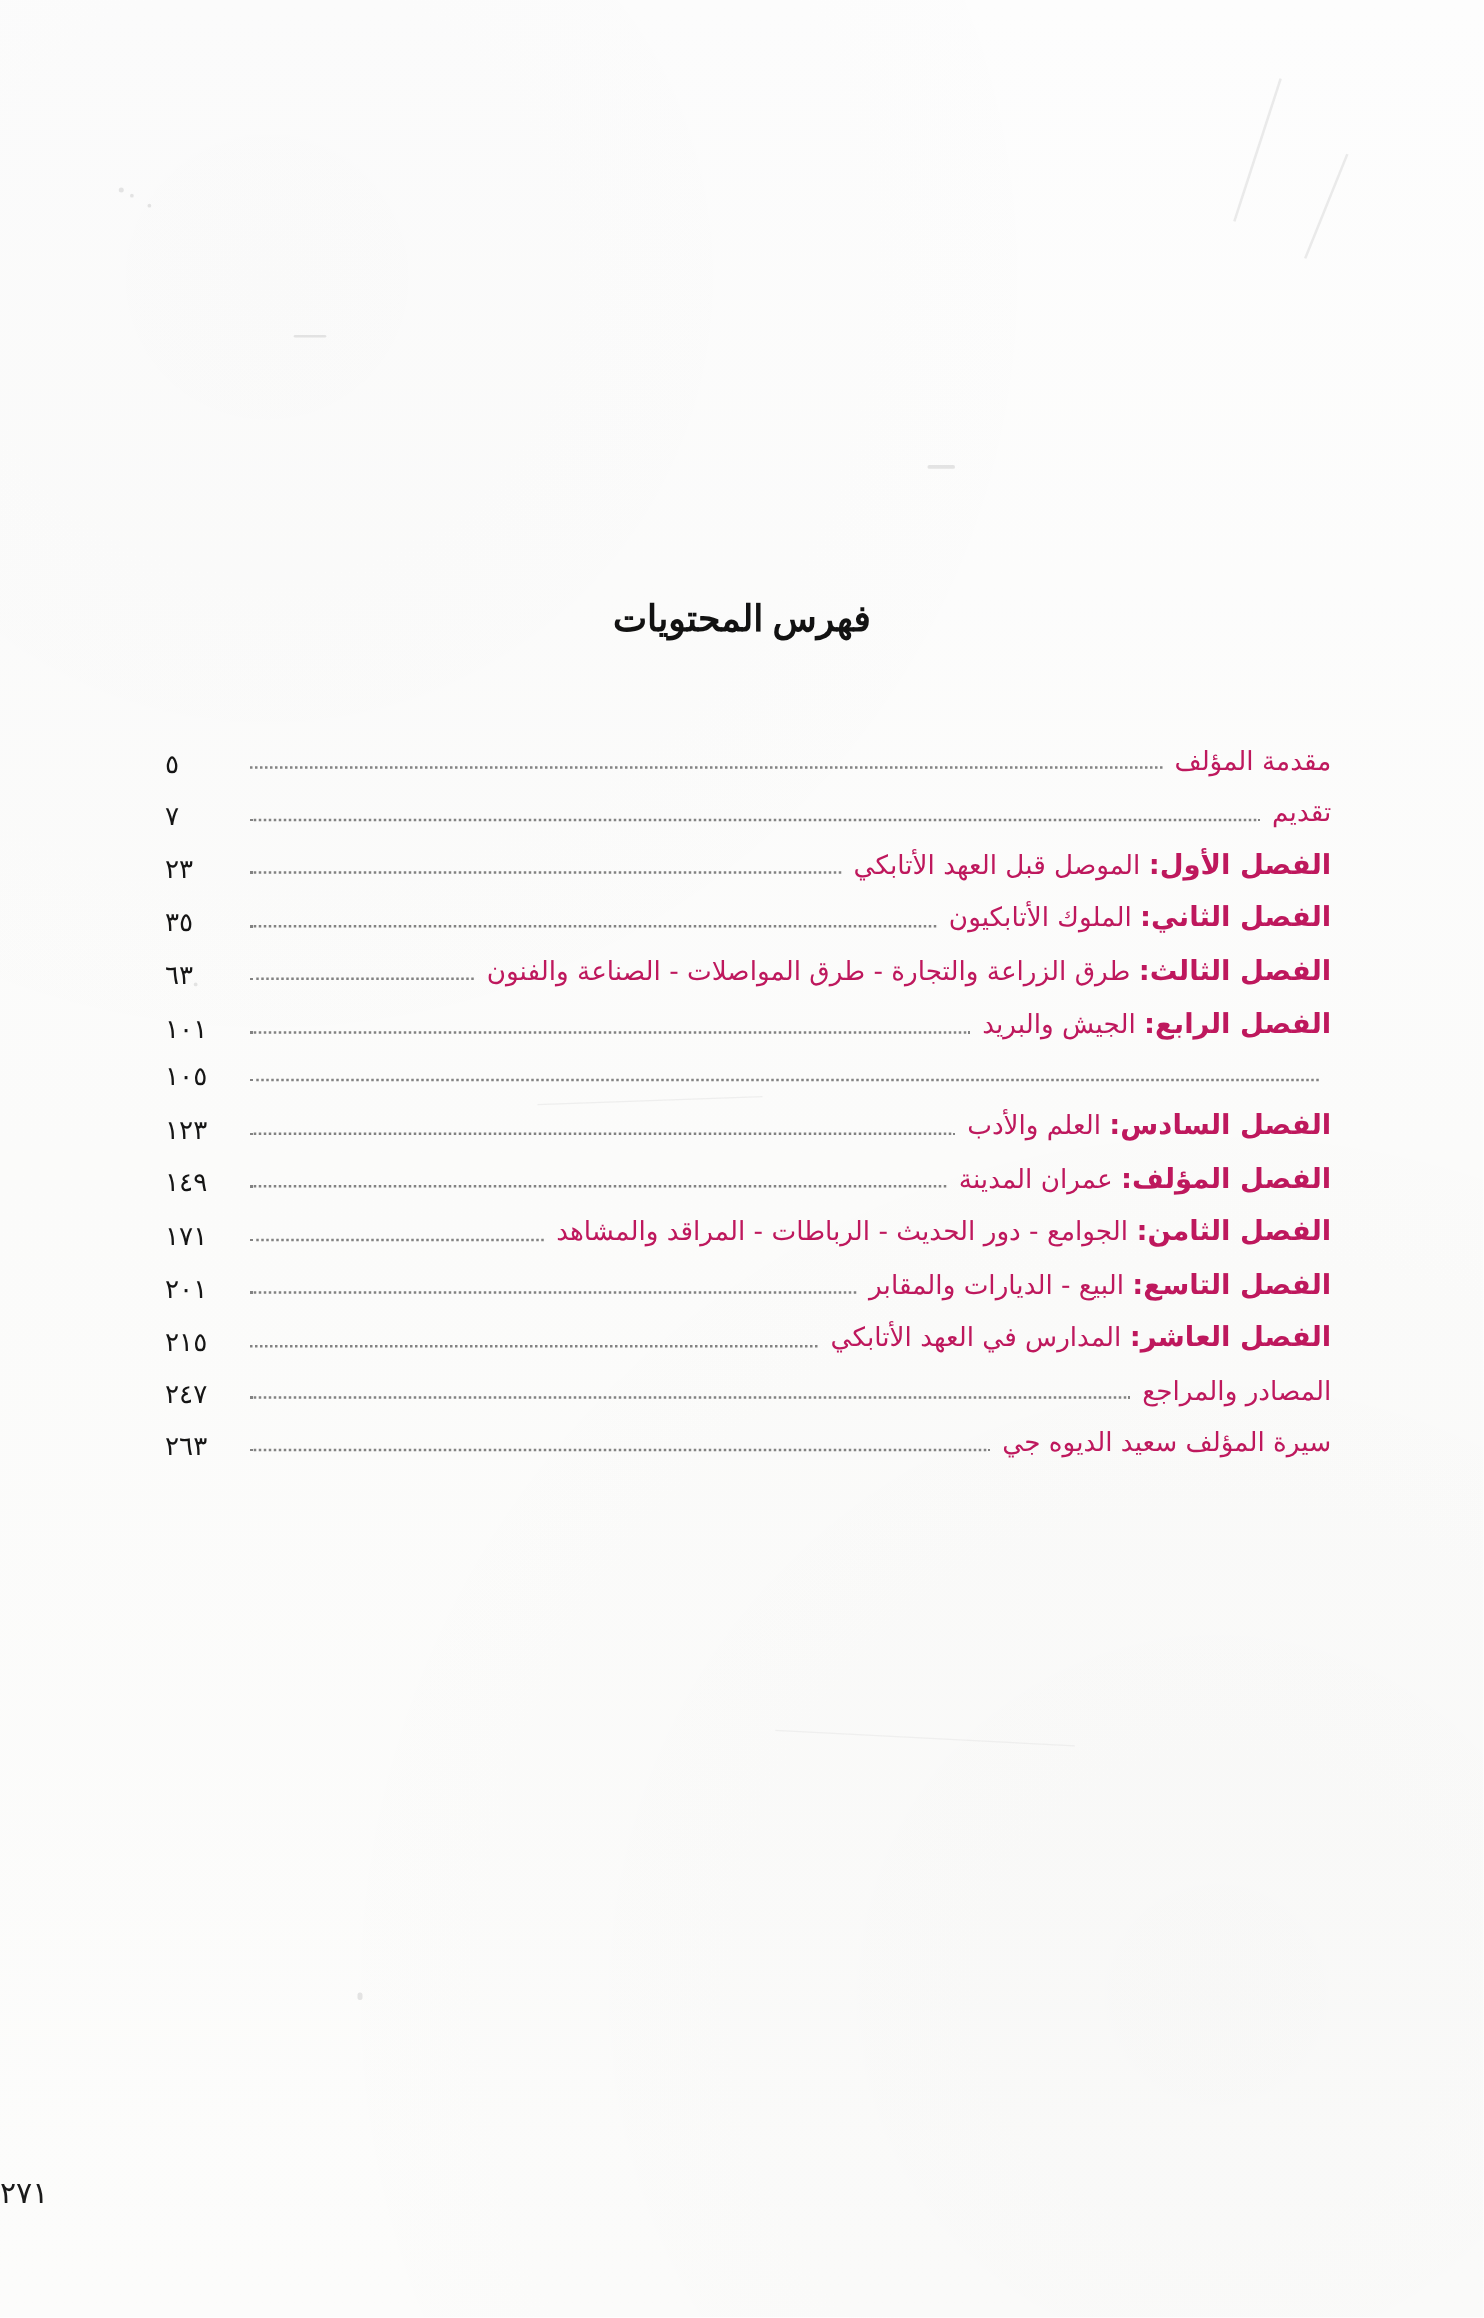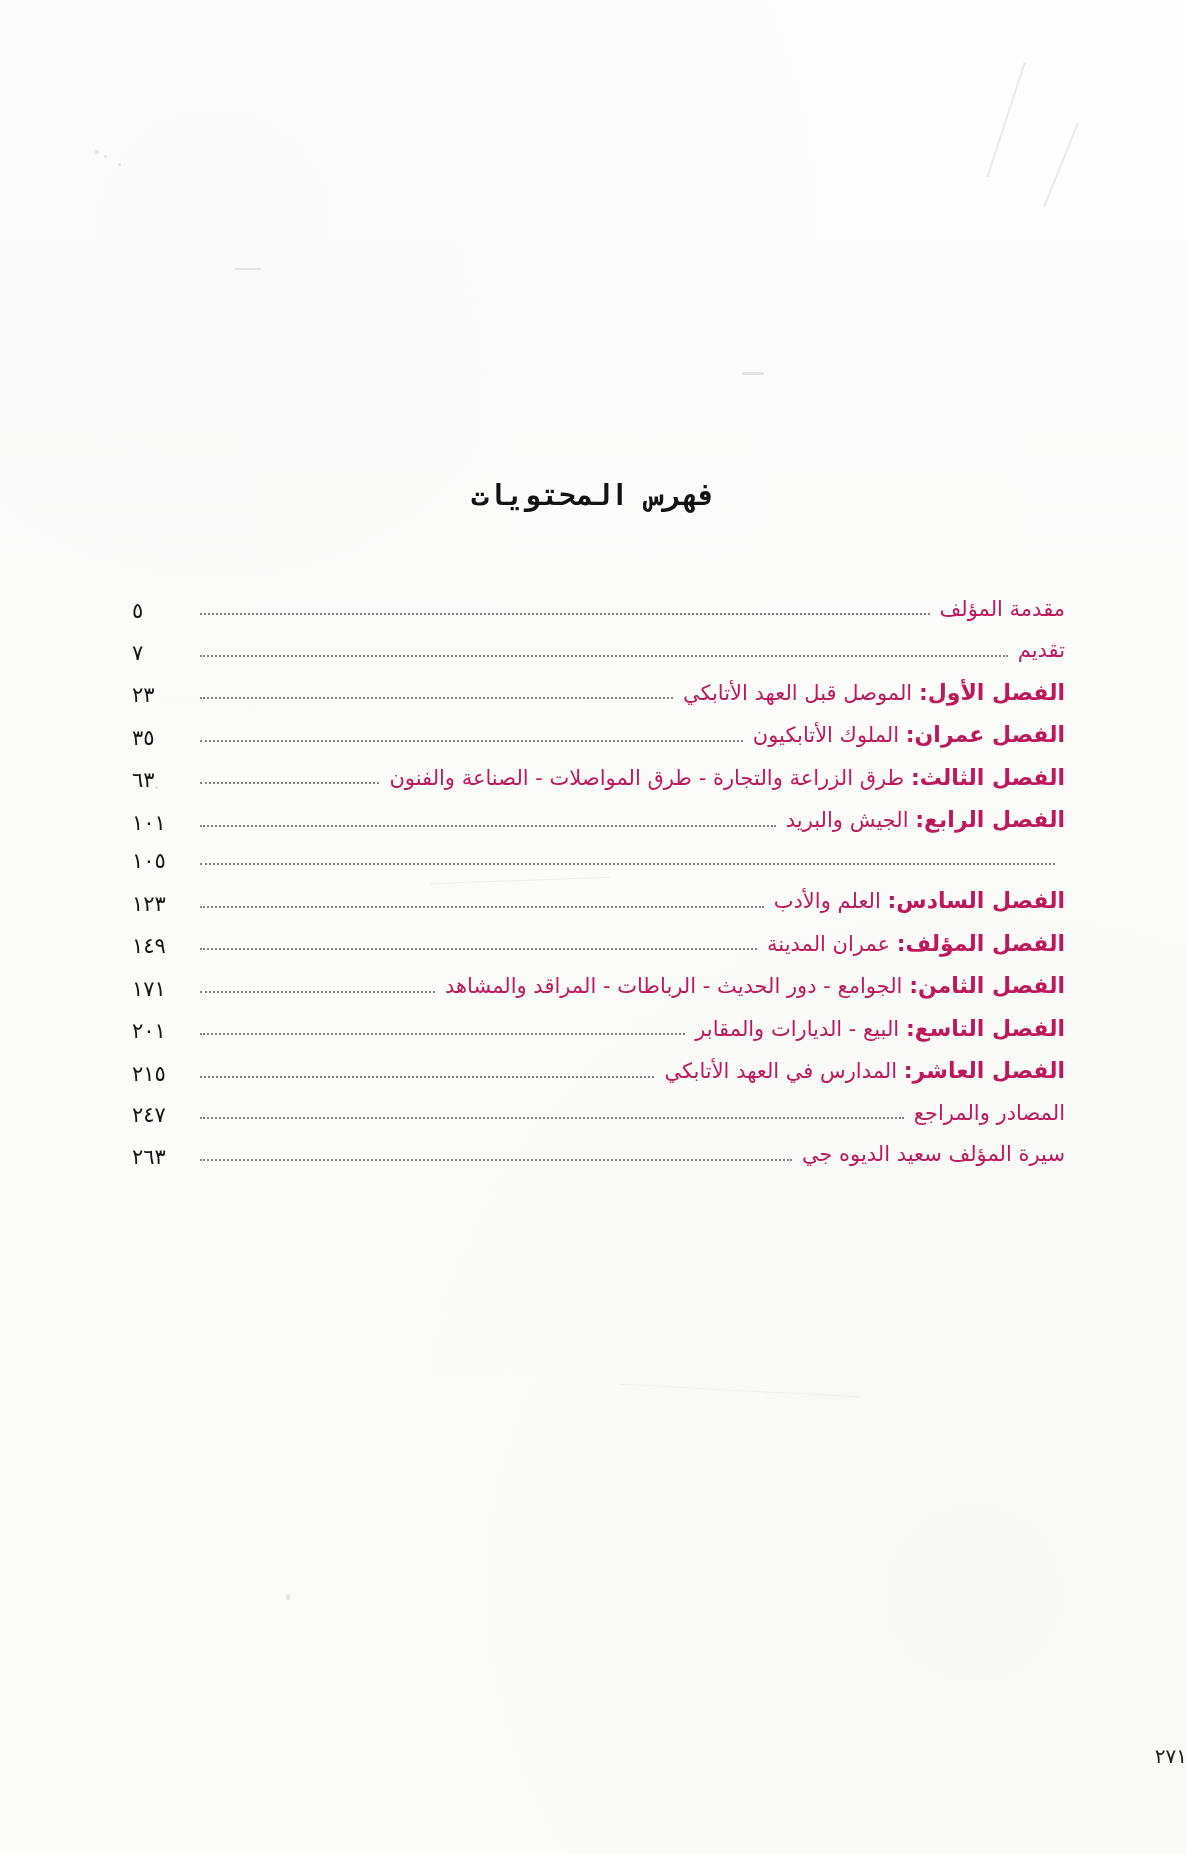--- a/index.html
+++ b/index.html
@@ -44,21 +44,21 @@
     position: absolute;
     top: 0; left: 0; right: 0; bottom: 0;
   }
 
   .toc-title {
     position: absolute;
     top: 478px;
     left: 0;
     right: 0;
     text-align: center;
-    font-family: Liberation Mono, monospace;
+    font-family: Liberation Serif, serif;
     font-size: 29px;
     font-weight: bold;
     letter-spacing: 1px;
     color: #121212;
   }
 
   .toc-list {
     position: absolute;
     top: 596px;
     left: 132px;
@@ -102,22 +102,22 @@
     min-width: 58px;
     text-align: left;
     letter-spacing: 1px;
   }
 
   .folio {
     position: absolute;
     bottom: 86px;
     left: 0;
     right: 0;
-    text-align: right;
-    font-size: 20px;
+    text-align: left;
+    font-size: 24px;
     letter-spacing: 2px;
     color: #1a1a1a;
     font-family: "DejaVu Sans", sans-serif;
   }
 </style>
 </head>
 <body>
 
 <div class="page">
   <span class="speck" style="top:150px;left:95px;width:4px;height:4px;"></span>
@@ -151,21 +151,21 @@
       <span class="toc-page">٧</span>
     </div>
 
     <div class="toc-row">
       <span class="toc-label"><span class="chap-head">الفصل الأول:</span> <span>الموصل قبل العهد الأتابكي</span></span>
       <span class="toc-dots"></span>
       <span class="toc-page">٢٣</span>
     </div>
 
     <div class="toc-row">
-      <span class="toc-label"><span class="chap-head">الفصل عمران:</span> <span>الملوك الأتابكيون</span></span>
+      <span class="toc-label"><span class="chap-head">الفصل الثاني:</span> <span>الملوك الأتابكيون</span></span>
       <span class="toc-dots"></span>
       <span class="toc-page">٣٥</span>
     </div>
 
     <div class="toc-row">
       <span class="toc-label"><span class="chap-head">الفصل الثالث:</span> <span>طرق الزراعة والتجارة - طرق المواصلات - الصناعة والفنون</span></span>
       <span class="toc-dots"></span>
       <span class="toc-page">٦٣</span>
     </div>
 

